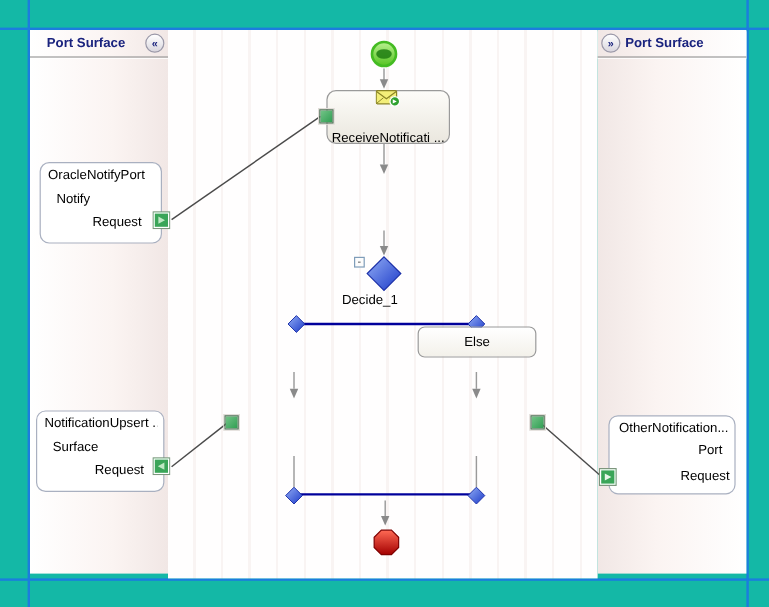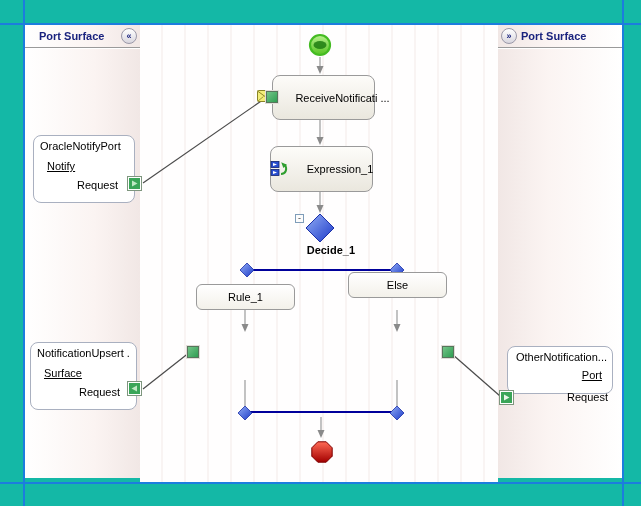--- a/index.html
+++ b/index.html
@@ -38,48 +38,48 @@
     background:repeating-linear-gradient(to right,#fffefe 0px,#fffefe 21px,#f9f4f3 21px,#f9f4f3 23px);
   }
 
   
   #overlay{position:absolute;left:0;top:0;pointer-events:none;}
 
   
   .shape-box{
     position:absolute;box-sizing:border-box;border:1px solid #9a9a9a;border-radius:8px;
     background:linear-gradient(#fdfcf9,#eae7de);
-    display:flex;flex-direction:row;align-items:center;justify-content:center;
+    display:flex;flex-direction:column;align-items:center;justify-content:center;
     gap:17px;cursor:pointer;
   }
   .shape-label{font-size:11px;color:#000;white-space:nowrap;}
   .branch-box{
     position:absolute;box-sizing:border-box;border:1px solid #9a9a9a;border-radius:6px;
     background:linear-gradient(#ffffff,#f3f1ea);
     display:flex;align-items:center;justify-content:center;font-size:11px;cursor:pointer;
   }
-  .free-label{position:absolute;text-align:right;font-size:11px;white-space:nowrap;font-weight:bold;}
+  .free-label{position:absolute;text-align:left;font-size:11px;white-space:nowrap;}
   .collapse-box{
     position:absolute;width:9px;height:9px;box-sizing:border-box;border:1px solid #7f9db9;
     background:#fcfcfc;color:#444;font-size:9px;line-height:7px;text-align:center;cursor:pointer;
   }
   .conn-square{
     position:absolute;width:12px;height:12px;box-sizing:border-box;
     background:linear-gradient(135deg,#74c488,#2f9e52);
     border:1px solid #58755c;box-shadow:0 0 0 1px #e2ddd9;cursor:pointer;
   }
 
   
   .port-box{
     position:absolute;box-sizing:border-box;border:1px solid #a9b0c0;border-radius:8px;
     background:#ffffff;font-size:11px;cursor:pointer;
   }
   .port-name{position:absolute;top:4px;left:6px;right:5px;white-space:nowrap;overflow:hidden;}
   .port-name.alignr{text-align:right;}
-  .port-op{position:absolute;white-space:nowrap;text-decoration:underline;}
+  .port-op{position:absolute;white-space:nowrap;}
   .port-msg{position:absolute;white-space:nowrap;padding-left:36px;}
   .port-icon{position:absolute;width:15px;height:15px;cursor:pointer;}
 </style>
 </head>
 <body>
 
 <div id="stage">
 
   <div class="guide h" style="top:23px"></div>
   <div class="guide h" style="top:482px"></div>
@@ -161,40 +161,24 @@
         <path d="M0.5 2 L9 8.2 L17.5 2" fill="none" stroke="#8a8426" stroke-width="1"></path>
         <path d="M1 12 L6.5 7.5 M17 12 L11.5 7.5" fill="none" stroke="#8a8426" stroke-width="0.8"></path>
         <circle cx="16" cy="10.5" r="4" fill="#2fa12f" stroke="#ffffff" stroke-width="1"></circle>
         <polygon points="14.3,8.8 17.6,10.5 14.3,12.2" fill="#ffffff"></polygon>
       </svg>
     </span>
     <span class="shape-label">ReceiveNotificati ...</span>
   </div>
   <div class="conn-square" style="left:266px;top:91px"></div>
 
-  <div class="shape-box" style="left:270px;top:146px;width:103px;height:46px">
-    <span>
-      <svg width="20" height="17" viewBox="0 0 20 17">
-        <rect x="1" y="1.5" width="8" height="6" fill="#2a4fd0" stroke="#12246e" stroke-width="0.8"></rect>
-        <polygon points="3,3 7,4.5 3,6" fill="#ffffff"></polygon>
-        <rect x="1" y="9.5" width="8" height="6" fill="#2a4fd0" stroke="#12246e" stroke-width="0.8"></rect>
-        <polygon points="3,11 7,12.5 3,14" fill="#ffffff"></polygon>
-        <path d="M11 14 C16 14 17.5 9 14.8 4.5" fill="none" stroke="#2f9e2f" stroke-width="2"></path>
-        <polygon points="11.2,2.2 17,4.8 13.4,8" fill="#2f9e2f"></polygon>
-      </svg>
-    </span>
-    <span class="shape-label">Expression_1</span>
-  </div>
 
   <div class="collapse-box" style="left:295px;top:214px">-</div>
   <div class="free-label" style="left:285px;top:244px;width:70px">Decide_1</div>
 
-  <div class="branch-box" style="left:196px;top:284px;width:99px;height:26px">
-    <span>Rule_1</span>
-  </div>
   <div class="branch-box" style="left:348px;top:272px;width:99px;height:26px">
     <span>Else</span>
   </div>
 
   <div class="conn-square" style="left:187px;top:346px"></div>
 
   <div class="conn-square" style="left:442px;top:346px"></div>
 
   <div class="port-box" style="left:33px;top:135px;width:102px;height:68px">
     <div class="port-name">OracleNotifyPort</div>
@@ -215,21 +199,21 @@
     <div class="port-msg" style="right:16px;top:43px">Request</div>
   </div>
   <div class="port-icon" style="left:127px;top:381px">
     <svg width="15" height="15" viewBox="0 0 15 15">
       <rect x="0.5" y="0.5" width="14" height="14" fill="#3aa558" stroke="#7e967e"></rect>
       <rect x="1.5" y="1.5" width="12" height="12" fill="none" stroke="#ffffff" stroke-width="1"></rect>
       <polygon points="10,4.5 4.5,7.5 10,10.5" fill="#bfe8c4"></polygon>
     </svg>
   </div>
 
-  <div class="port-box" style="left:507px;top:346px;width:106px;height:48px">
+  <div class="port-box" style="left:507px;top:346px;width:106px;height:66px">
     <div class="port-name alignr">OtherNotification...</div>
     <div class="port-op" style="right:10px;top:22px">Port</div>
     <div class="port-msg" style="left:23px;top:44px">Request</div>
   </div>
   <div class="port-icon" style="left:499px;top:390px">
     <svg width="15" height="15" viewBox="0 0 15 15">
       <rect x="0.5" y="0.5" width="14" height="14" fill="#3aa558" stroke="#7e967e"></rect>
       <rect x="1.5" y="1.5" width="12" height="12" fill="none" stroke="#ffffff" stroke-width="1"></rect>
       <polygon points="5,4.5 10.5,7.5 5,10.5" fill="#e8f6e9"></polygon>
     </svg>

